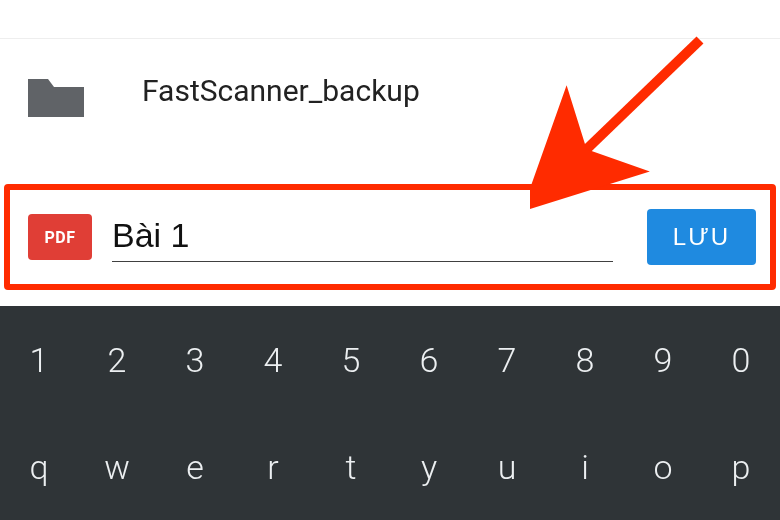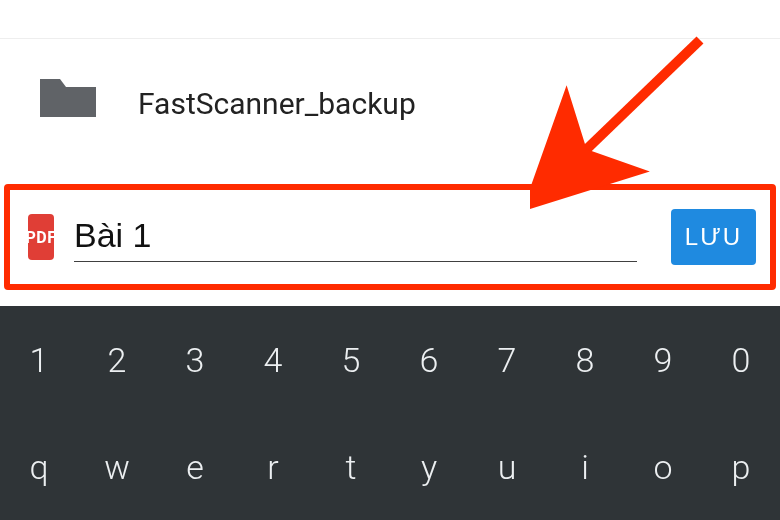--- a/index.html
+++ b/index.html
@@ -20,23 +20,23 @@
     .divider {
       position: absolute;
       top: 38px;
       left: 0;
       right: 0;
       height: 1px;
       background: #eee;
     }
     .folder-row {
       display: flex;
-      align-items: flex-end;
-      padding: 28px 38px;
-      gap: 40px;
+      align-items: flex-start;
+      padding: 28px 26px;
+      gap: 56px;
     }
     .folder-icon {
       width: 60px;
       height: 48px;
       position: relative;
     }
     .folder-icon svg { display: block; }
     .folder-label {
       font-size: 30px;
       font-weight: 400;
@@ -50,21 +50,21 @@
       height: 106px;
       border: 6px solid #ff2b00;
       border-radius: 4px;
       background: #fff;
       display: flex;
       align-items: center;
       padding: 0 14px 0 18px;
       gap: 20px;
     }
     .pdf-badge {
-      width: 26px;
+      width: 64px;
       height: 46px;
       background: #e03e36;
       border-radius: 4px;
       display: flex;
       align-items: center;
       justify-content: center;
       color: #fff;
       font-size: 16px;
       font-weight: 700;
       letter-spacing: 0.5px;
@@ -83,21 +83,21 @@
       margin-right: 14px;
     }
     .save-button {
       background: #1f8ae0;
       color: #fff;
       border: none;
       border-radius: 4px;
       font-size: 24px;
       font-weight: 500;
       letter-spacing: 2px;
-      padding: 14px 14px;
+      padding: 14px 26px;
       flex-shrink: 0;
       cursor: pointer;
       text-align: right;
     }
     .keyboard {
       position: absolute;
       left: 0;
       right: 0;
       bottom: 0;
       top: 306px;

